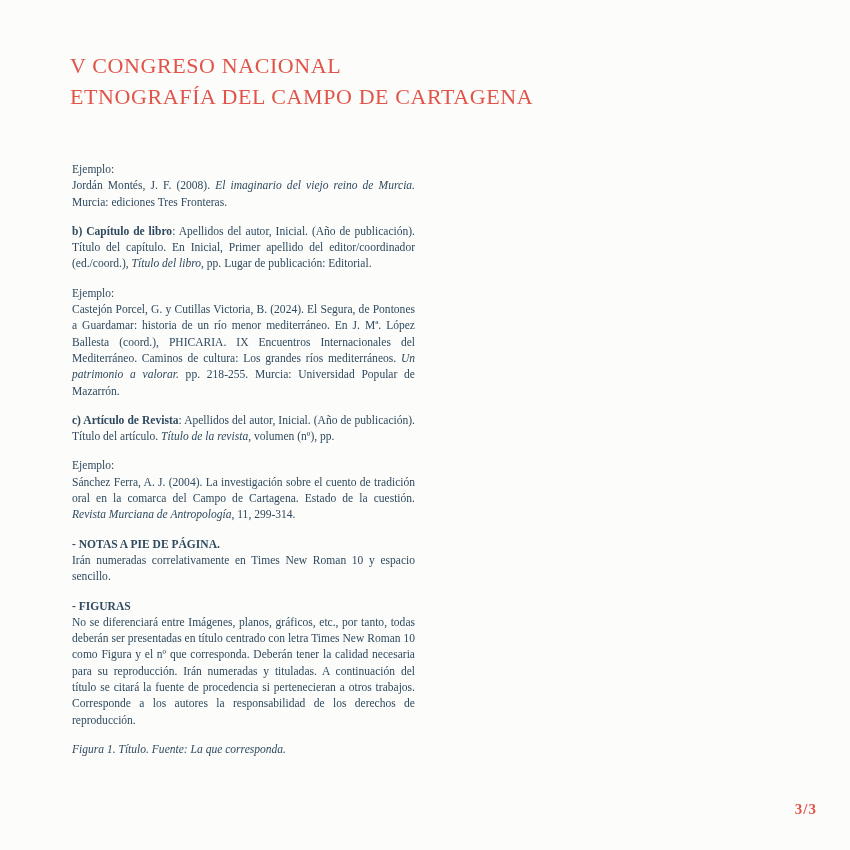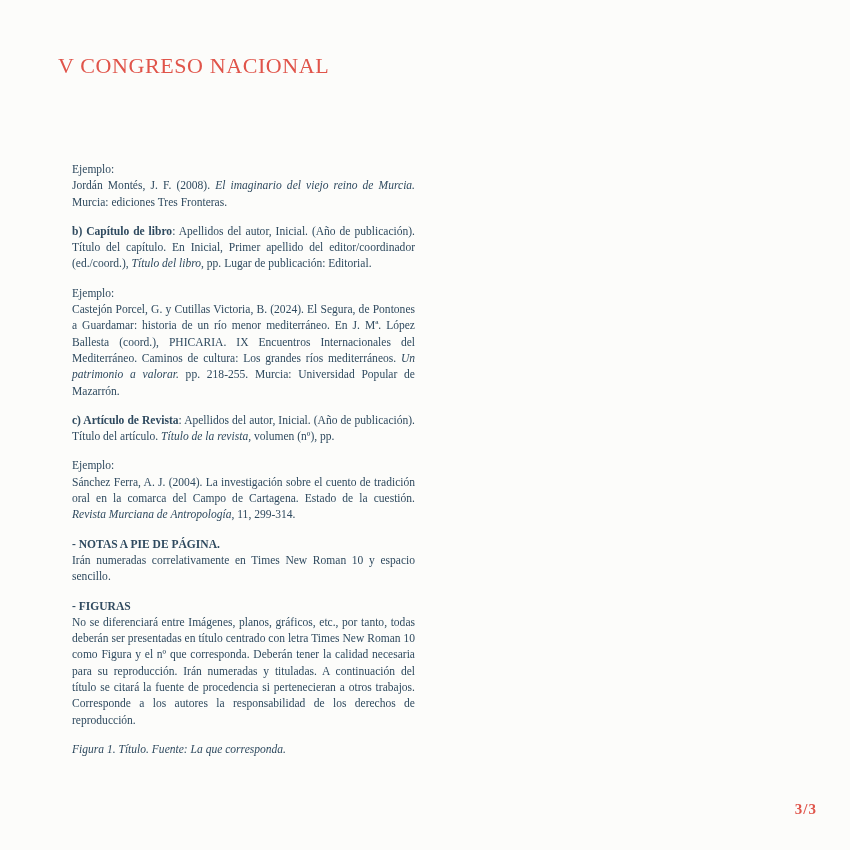--- a/index.html
+++ b/index.html
@@ -10,21 +10,21 @@
   html,body{margin:0;padding:0}
   body{
     width:850px;height:850px;
     background:var(--bg);
     font-family:"Liberation Serif", serif;
     color:var(--text);
     position:relative;
     overflow:hidden;
   }
   .page{position:absolute;inset:0}
-  .header{position:absolute;left:58px;top:50px}
+  .header{position:absolute;left:70px;top:50px}
   .title-line{
     font-size:22px;
     line-height:31px;
     font-weight:400;
     letter-spacing:0.6px;
     color:var(--accent);
     white-space:nowrap;
   }
   .body-col{
     position:absolute;
@@ -50,20 +50,21 @@
     color:var(--accent);
   }
 </style>
 </head>
 <body>
 
 <div class="page">
 
   <div class="header">
     <div class="title-line">V CONGRESO NACIONAL</div>
+    <div class="title-line">ETNOGRAFÍA DEL CAMPO DE CARTAGENA</div>
   </div>
 
   <div class="body-col">
       <p class="para"><span>Ejemplo:</span><br><span>Jordán Montés, J. F. (2008). </span><span class="i">El imaginario del viejo reino de Murcia.</span><span> Murcia: ediciones Tres Fronteras.</span></p>
       <p class="para"><span class="b">b) Capítulo de libro</span><span>: Apellidos del autor, Inicial. (Año de publicación). Título del capítulo. En Inicial, Primer apellido del editor/coordinador (ed./coord.), </span><span class="i">Título del libro</span><span>, pp. Lugar de publicación: Editorial.</span></p>
       <p class="para"><span>Ejemplo:</span><br><span>Castejón Porcel, G. y Cutillas Victoria, B. (2024). El Segura, de Pontones a Guardamar: historia de un río menor mediterráneo. En J. Mª. López Ballesta (coord.), PHICARIA. IX Encuentros Internacionales del Mediterráneo. Caminos de cultura: Los grandes ríos mediterráneos. </span><span class="i">Un patrimonio a valorar.</span><span> pp. 218-255. Murcia: Universidad Popular de Mazarrón.</span></p>
       <p class="para"><span class="b">c) Artículo de Revista</span><span>: Apellidos del autor, Inicial. (Año de publicación). Título del artículo. </span><span class="i">Título de la revista</span><span>, volumen (nº), pp.</span></p>
       <p class="para"><span>Ejemplo:</span><br><span>Sánchez Ferra, A. J. (2004). La investigación sobre el cuento de tradición oral en la comarca del Campo de Cartagena. Estado de la cuestión. </span><span class="i">Revista Murciana de Antropología</span><span>, 11, 299-314.</span></p>
       <p class="para"><span class="b">- NOTAS A PIE DE PÁGINA.</span><br><span>Irán numeradas correlativamente en Times New Roman 10 y espacio sencillo.</span></p>
       <p class="para"><span class="b">- FIGURAS</span><br><span>No se diferenciará entre Imágenes, planos, gráficos, etc., por tanto, todas deberán ser presentadas en título centrado con letra Times New Roman 10 como Figura y el nº que corresponda. Deberán tener la calidad necesaria para su reproducción. Irán numeradas y tituladas. A continuación del título se citará la fuente de procedencia si pertenecieran a otros trabajos. Corresponde a los autores la responsabilidad de los derechos de reproducción.</span></p>

